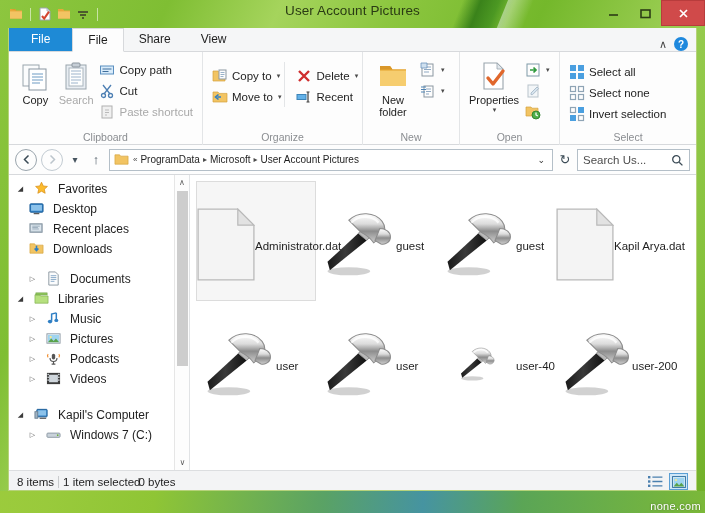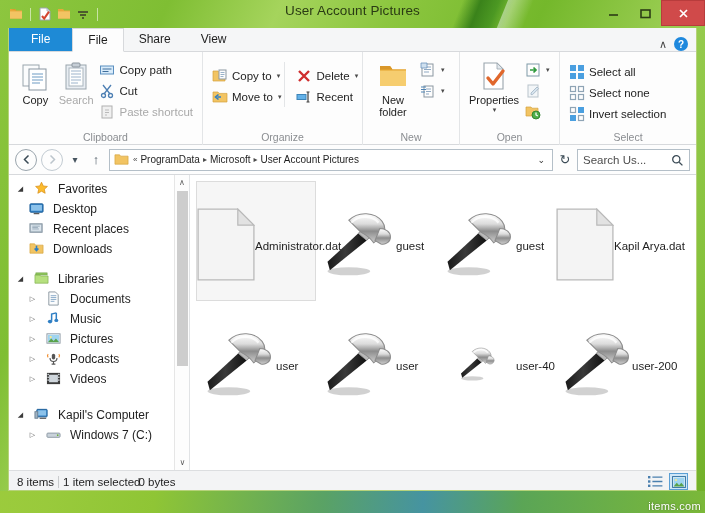--- a/index.html
+++ b/index.html
@@ -555,39 +555,39 @@
             <svg width="15" height="15" viewBox="0 0 16 16">
                 <path d="M1 3h5l1 1.4h8V13H1z" fill="#f2c463" stroke="#d4a23c" stroke-width=".7"></path>
                 <path d="M8 5v4M6 8l2 2.2L10 8" stroke="#2f7fc4" stroke-width="1.7" fill="none"></path>
               </svg>
           </span>
           <span class="tree-label">Downloads</span>
         </div>
 
         <div class="tree-gap"></div>
 
+        <div class="tree-item indent2">
+          <span class="tw">▷</span>
+          <span class="ic ic16">
+            <svg width="15" height="15" viewBox="0 0 16 16">
+                <path d="M3 1h7l3 3v11H3z" fill="#fbfcfd" stroke="#8b97a1"></path>
+                <path d="M5 5h6M5 7h6M5 9h6M5 11h4" stroke="#7fa3c4" stroke-width=".95"></path>
+              </svg>
+          </span>
+          <span class="tree-label">Documents</span>
+        </div>
         <div class="tree-item">
           <span class="tw open">◢</span>
           <span class="ic ic16">
             <svg width="15" height="15" viewBox="0 0 16 16">
                 <path d="M1 4h5l1 1.3h8V13H1z" fill="#b6e07f" stroke="#7fae4c" stroke-width=".7"></path>
                 <rect x="2" y="2" width="12" height="2.2" fill="#8fc85c" stroke="#6b9c40" stroke-width=".6"></rect>
               </svg>
           </span>
           <span class="tree-label">Libraries</span>
-        </div>
-        <div class="tree-item indent2">
-          <span class="tw">▷</span>
-          <span class="ic ic16">
-            <svg width="15" height="15" viewBox="0 0 16 16">
-                <path d="M3 1h7l3 3v11H3z" fill="#fbfcfd" stroke="#8b97a1"></path>
-                <path d="M5 5h6M5 7h6M5 9h6M5 11h4" stroke="#7fa3c4" stroke-width=".95"></path>
-              </svg>
-          </span>
-          <span class="tree-label">Documents</span>
         </div>
         <div class="tree-item indent2">
           <span class="tw">▷</span>
           <span class="ic ic16">
             <svg width="15" height="15" viewBox="0 0 16 16">
                 <path d="M11 2v8" stroke="#2f7fc4" stroke-width="1.6"></path>
                 <path d="M11 2l-5 1.3v7" stroke="#2f7fc4" stroke-width="1.6" fill="none"></path>
                 <ellipse cx="4.3" cy="11.3" rx="2.4" ry="1.9" fill="#2f7fc4"></ellipse>
                 <ellipse cx="11" cy="10" rx="2.1" ry="1.7" fill="#2f7fc4"></ellipse>
               </svg>
@@ -873,14 +873,14 @@
               <rect x="1.6" y="1.6" width="10.8" height="8.8" fill="#9fd4f0"></rect>
               <circle cx="4" cy="4" r="1.1" fill="#fbe98a"></circle>
               <path d="M1.6 10.4l3.2-3.6 2.3 2.4 2.2-2.4 3.1 3.6z" fill="#59a24a"></path>
             </svg>
         </div>
       </div>
     </div>
   </div>
 
   <div id="streakbottom"></div>
-  <div id="watermark">items.com</div>
+  <div id="watermark">none.com</div>
 </div>
 
 </body></html>

